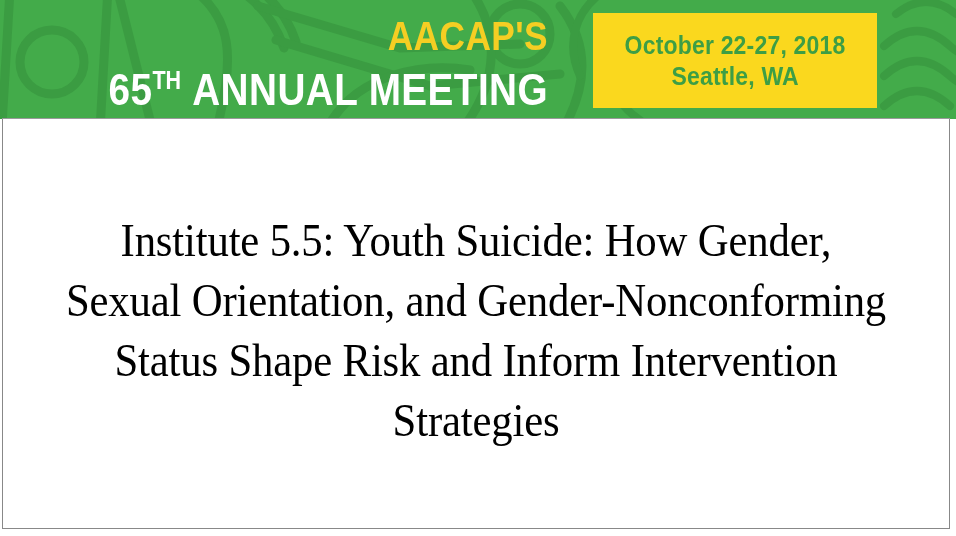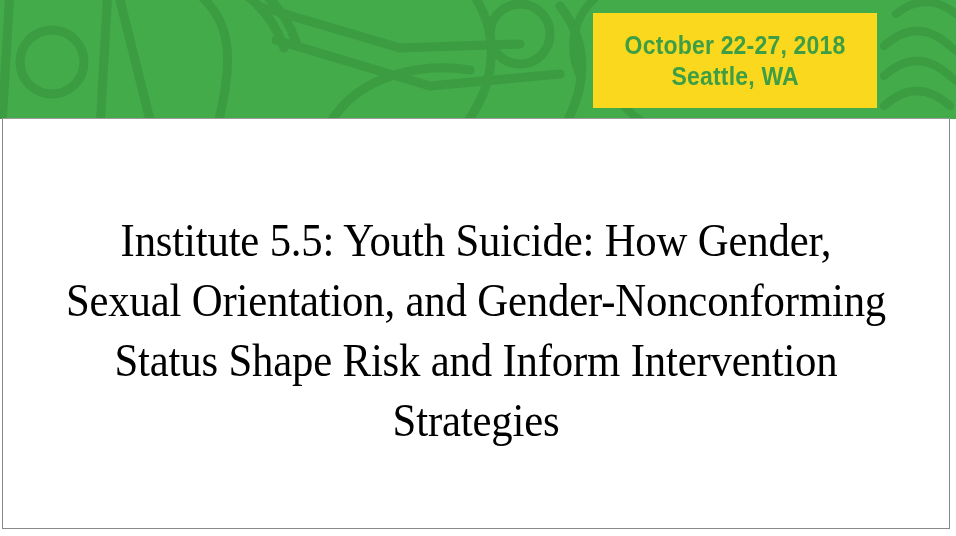--- a/index.html
+++ b/index.html
@@ -187,20 +187,24 @@
         <path d="M884 76 C 906 56, 928 56, 950 76 C 968 92, 984 92, 1000 78"></path>
         <path d="M884 106 C 906 86, 928 86, 950 106"></path>
         <path d="M896 14 C 916 -2, 936 -2, 956 14"></path>
       </g>
       <g fill="none" stroke="#3b9c42" stroke-width="8" stroke-linecap="round">
         <path d="M600 -6 C 574 14, 566 46, 580 76"></path>
         <path d="M640 120 C 616 104, 606 82, 610 58"></path>
       </g>
     </svg>
 
+    <div class="wordmark">
+      <div class="aacaps">AACAP'S</div>
+      <div class="annual"><span>65</span><span class="ord">TH</span><span>&nbsp;</span><span>ANNUAL MEETING</span></div>
+    </div>
 
     <div class="datebox">
       <div class="line">October 22-27, 2018</div>
       <div class="line">Seattle, WA</div>
     </div>
   </div>
 
   <div class="slide-frame"></div>
   <div class="slide-frame-top"></div>
 

